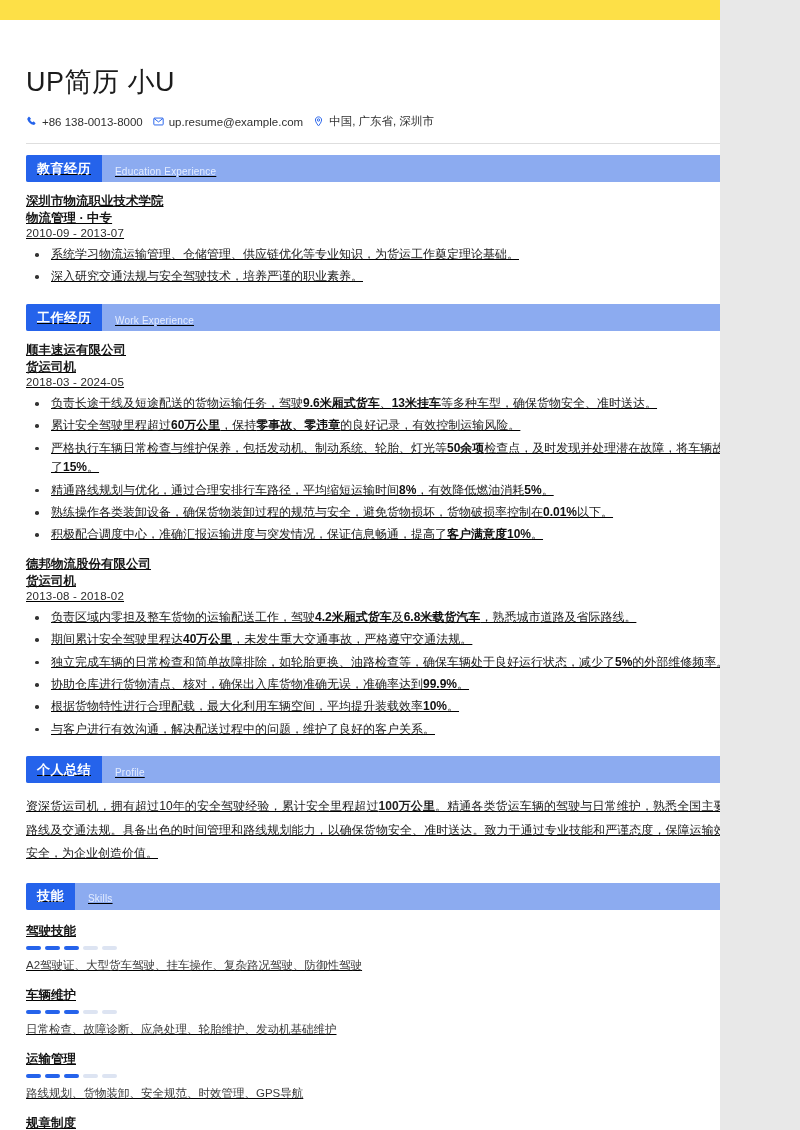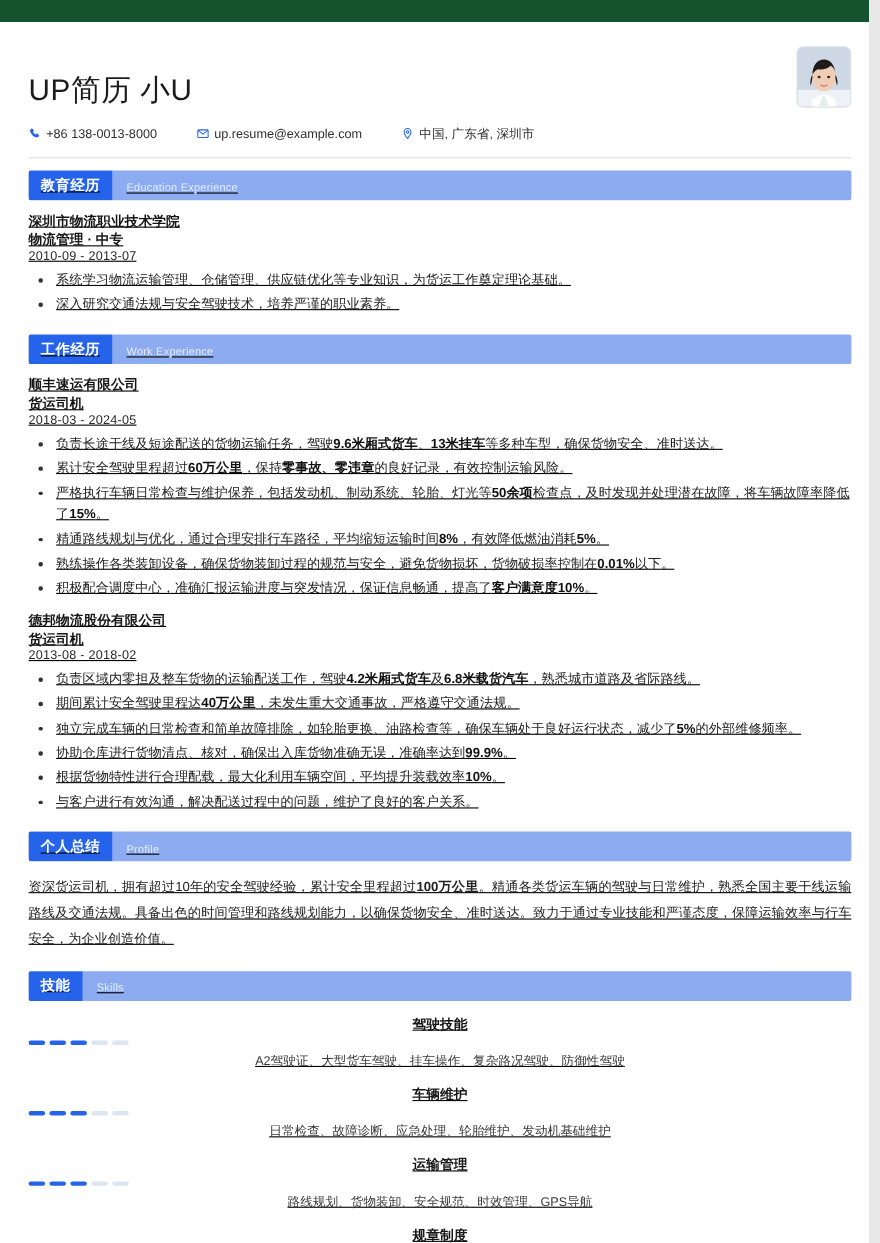--- a/index.html
+++ b/index.html
@@ -4,23 +4,23 @@
 <style>
   * { box-sizing: border-box; margin: 0; padding: 0; }
   html, body {
     width: 800px;
     height: 1130px;
     background: #e8e8e8;
     font-family: "Liberation Sans", "DejaVu Sans", sans-serif;
   }
   .page {
     position: relative;
-    width: 790px;
+    width: 720px;
     height: 1130px;
-    background: #14532d;
+    background: #fde047;
     overflow: hidden;
   }
   .sheet {
     position: absolute;
     left: 0; top: 20px;
     width: 800px;
     min-height: 1110px;
     background: #ffffff;
     padding: 0 26px;
   }
@@ -47,21 +47,21 @@
     border-radius: 6px;
     overflow: hidden;
     background: #ccd6e2;
     border: 1px solid #e2e6ea;
   }
   .avatar svg { display: block; width: 100%; height: 100%; }
 
   .contact-row {
     display: flex;
     align-items: center;
-    gap: 36px;
+    gap: 10px;
     margin-top: 16px;
     font-size: 11.5px;
     color: #2f2f2f;
   }
   .contact-item { display: flex; align-items: center; gap: 5px; white-space: nowrap; }
   .contact-item svg { display: block; }
   .divider-line {
     height: 1px;
     background: #dedede;
     margin-top: 14px;
@@ -139,21 +139,21 @@
   .profile-text {
     margin-top: 12px;
     font-size: 12px;
     line-height: 1.95;
     color: #222;
     text-align: justify;
   }
   .profile-text b { font-weight: bold; }
 
   
-  .skill-block { margin-top: 13px; text-align: center; }
+  .skill-block { margin-top: 13px; }
   .skill-name {
     font-size: 12.5px;
     font-weight: bold;
     color: #161616;
     margin-bottom: 6px;
   }
   .skill-level { display: flex; gap: 4px; margin-bottom: 7px; }
   .seg {
     width: 15px; height: 4px;
     border-radius: 2px;

